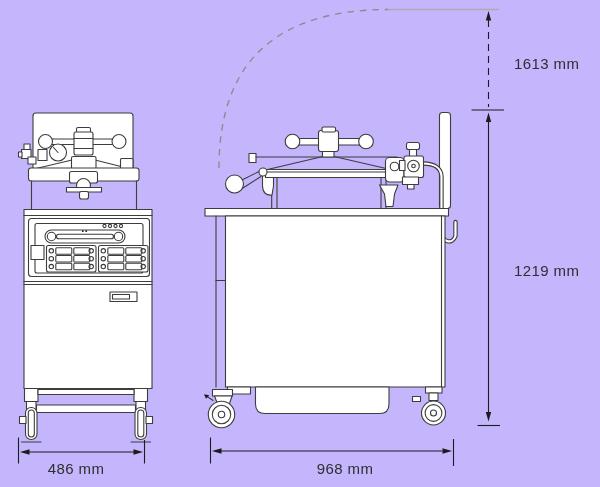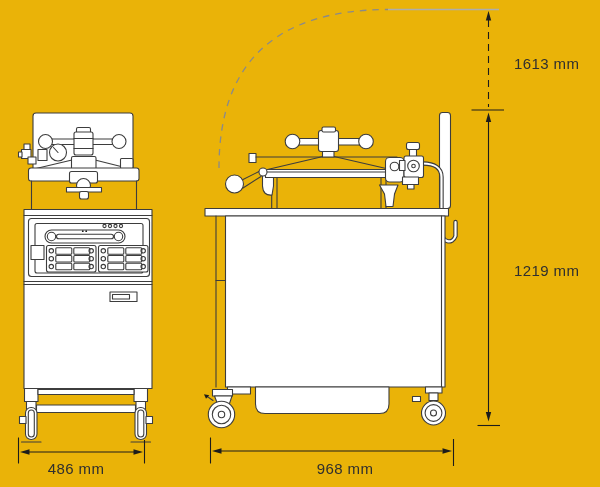--- a/index.html
+++ b/index.html
@@ -1,16 +1,16 @@
 <!DOCTYPE html>
 <html><head>
 <meta charset="utf-8">
 <style>
   html,body{margin:0;padding:0;background:#ffffff;}
-  .stage{width:600px;height:487px;position:relative;background:#eab308;overflow:hidden;
+  .stage{width:600px;height:487px;position:relative;background:#c4b5fd;overflow:hidden;
          font-family:"Liberation Sans",sans-serif;}
   svg{display:block;}
   .ln{fill:none;stroke:#3d3d3d;stroke-width:1.1;stroke-linecap:round;stroke-linejoin:round;}
   .fw{fill:#ffffff;stroke:#3d3d3d;stroke-width:1.1;stroke-linejoin:round;}
   .dm{fill:none;stroke:#1c1c1c;stroke-width:1.1;}
   .dsh{stroke-dasharray:7 5;}
   .arc{fill:none;stroke:#8a8a8a;stroke-width:1.3;stroke-dasharray:6.5 6;}
   .ref{fill:none;stroke:#adadad;stroke-width:1.7;}
   .ah{fill:#1c1c1c;stroke:none;}
   .pipeO{fill:none;stroke:#3d3d3d;stroke-width:4.4;stroke-linecap:round;}

